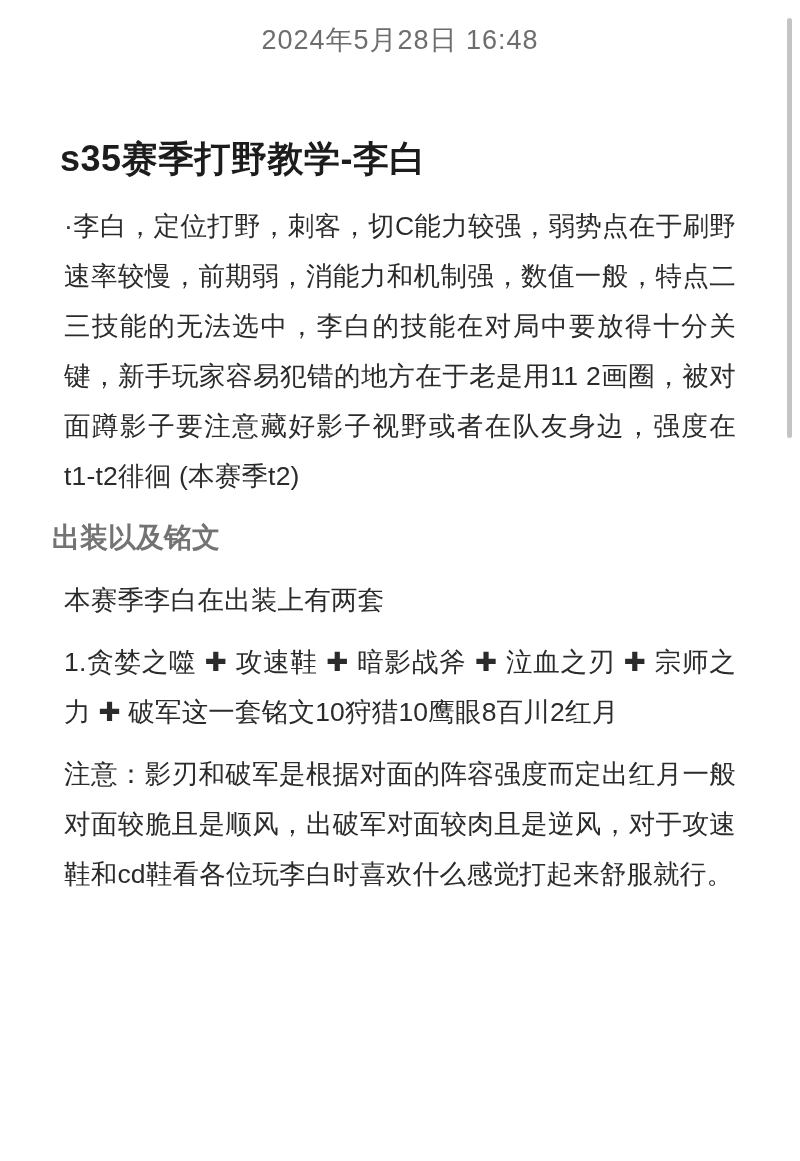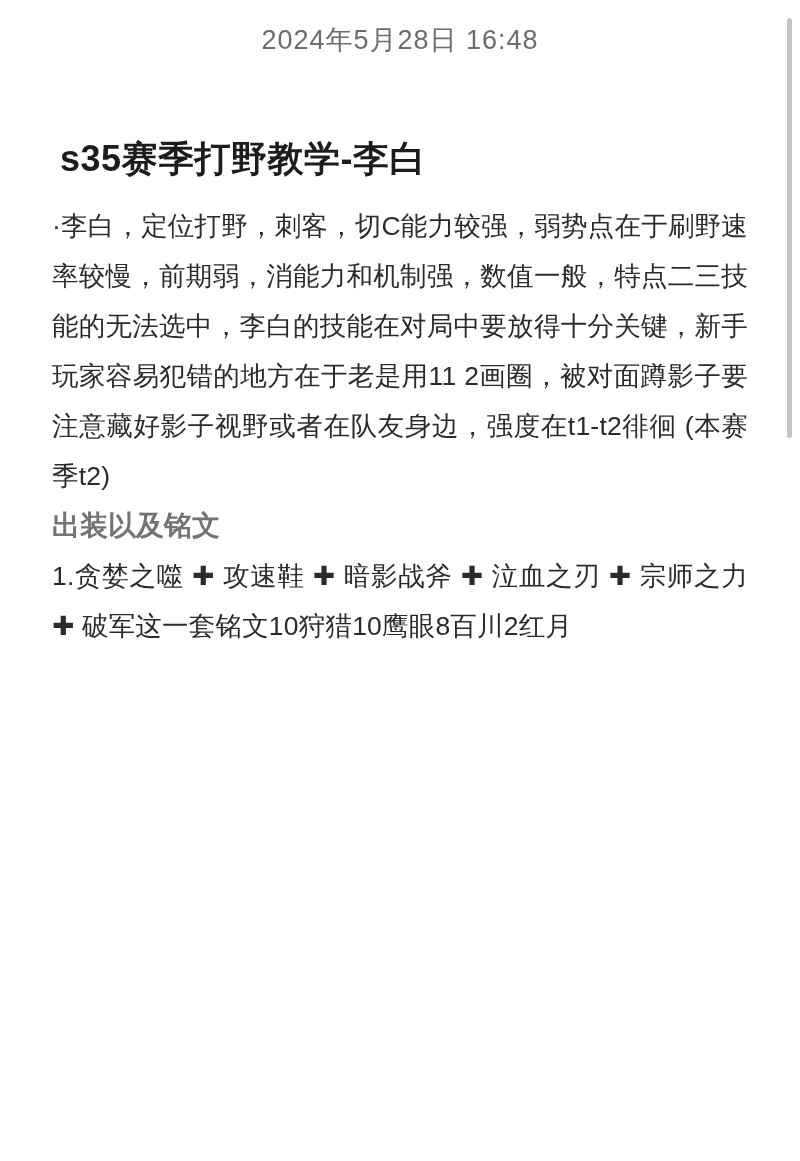--- a/index.html
+++ b/index.html
@@ -38,21 +38,21 @@
     font-size: 36px;
     font-weight: bold;
     color: #1c1c1c;
     margin: 0 0 18px 8px;
     letter-spacing: 0.5px;
     line-height: 1.3;
   }
   p.para {
     font-size: 26.5px;
     line-height: 50px;
-    margin: 0;
+    margin: 12px;
     color: #2b2b2b;
     letter-spacing: 0.2px;
     text-align: justify;
   }
   h2.sub-title {
     font-size: 28px;
     font-weight: bold;
     color: #737373;
     margin: 0;
     line-height: 50px;
@@ -79,20 +79,22 @@
 <body>
 
 <div class="page">
 
   <div class="timestamp">2024年5月28日 16:48</div>
 
   <div class="content">
     <h1 class="doc-title">s35赛季打野教学-李白</h1>
     <p class="para">·李白，定位打野，刺客，切C能力较强，弱势点在于刷野速率较慢，前期弱，消能力和机制强，数值一般，特点二三技能的无法选中，李白的技能在对局中要放得十分关键，新手玩家容易犯错的地方在于老是用11 2画圈，被对面蹲影子要注意藏好影子视野或者在队友身边，强度在t1-t2徘徊 (本赛季t2)</p>
     <h2 class="sub-title">出装以及铭文</h2>
+    <p class="para">本赛季李白在出装上有两套</p>
     <p class="para">1.贪婪之噬 ✚ 攻速鞋 ✚ 暗影战斧 ✚ 泣血之刃 ✚ 宗师之力 ✚ 破军这一套铭文10狩猎10鹰眼8百川2红月</p>
+    <p class="para">注意：影刃和破军是根据对面的阵容强度而定出红月一般对面较脆且是顺风，出破军对面较肉且是逆风，对于攻速鞋和cd鞋看各位玩李白时喜欢什么感觉打起来舒服就行。</p>
   </div>
 
   <div class="scrollbar-track">
     <div class="scrollbar-thumb"></div>
   </div>
 
 </div>
 
 </body></html>

